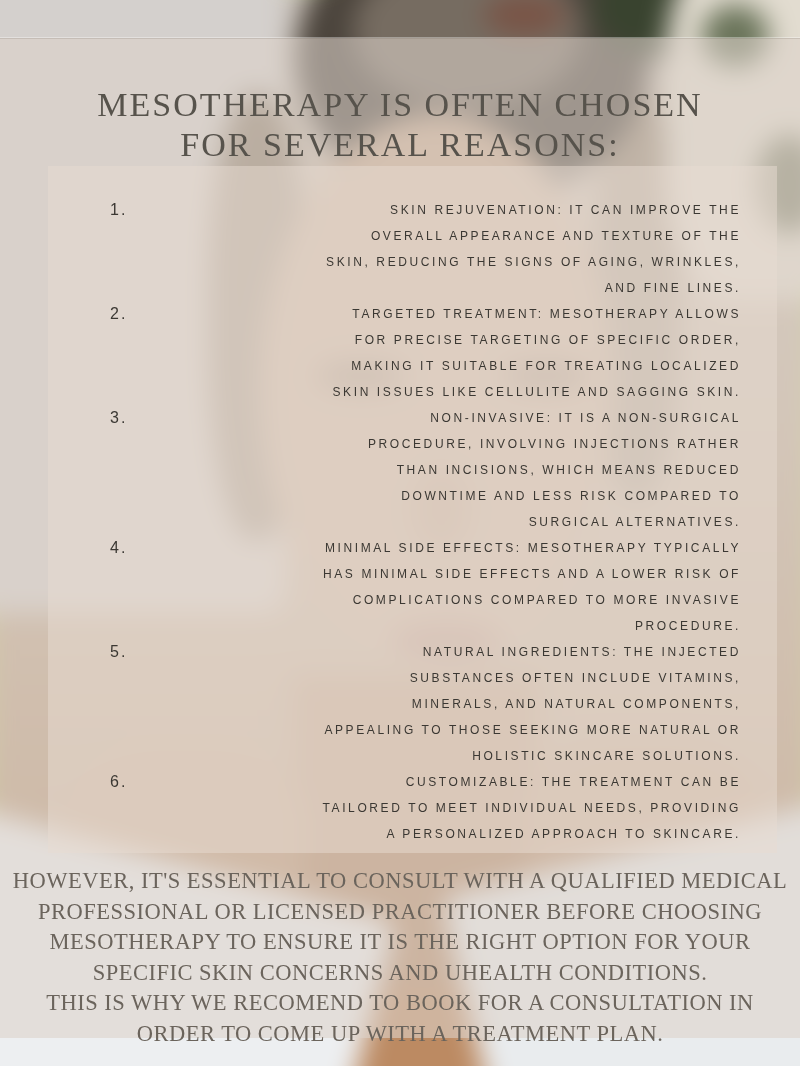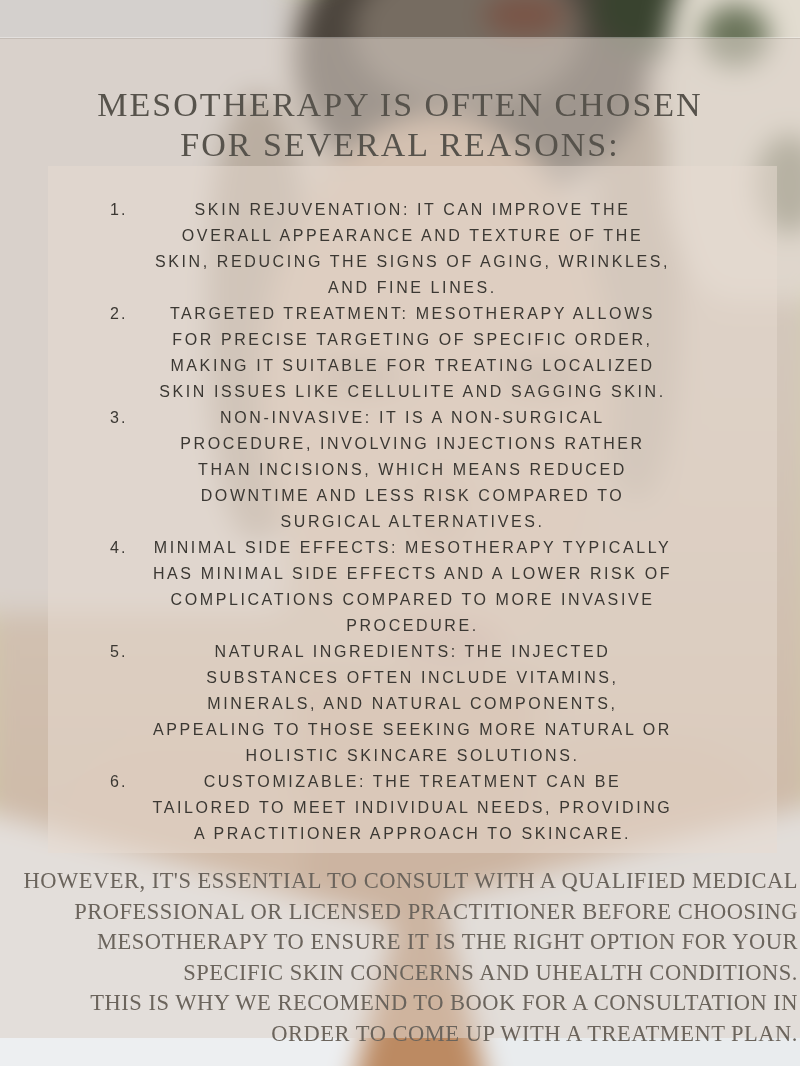--- a/index.html
+++ b/index.html
@@ -48,27 +48,27 @@
     color:var(--c-title,#57534c); font-weight:400;
   }
   #list { position:absolute; left:48px; top:197px; width:729px; }
   .item { position:relative; }
   .item-num {
     position:absolute; left:62px; top:0;
     font-size:16px; line-height:26px; letter-spacing:2px;
     color:var(--c-body,#3b3833);
   }
   .item-text {
-    padding:0 36px; text-align:center; white-space:pre-line;
-    font-size:16px; line-height:26px; letter-spacing:2.6px;
+    padding:0 36px; text-align:right; white-space:pre-line;
+    font-size:12px; line-height:26px; letter-spacing:2.6px;
     color:var(--c-body,#3b3833); font-weight:400;
   }
   #footer {
     position:absolute; left:0; top:866px; width:100%; padding:0 2px;
-    box-sizing:border-box; text-align:right; white-space:pre-line;
+    box-sizing:border-box; text-align:center; white-space:pre-line;
     font-family:"Liberation Serif", serif;
     font-size:22.5px; line-height:30.5px; letter-spacing:.5px;
     color:var(--c-footer,#6b645c); font-weight:400;
   }
 </style>
 </head>
 <body>
 
 <div id="poster">
 
@@ -138,21 +138,21 @@
       <div class="item-text">NATURAL INGREDIENTS: THE INJECTED
 SUBSTANCES OFTEN INCLUDE VITAMINS,
 MINERALS, AND NATURAL COMPONENTS,
 APPEALING TO THOSE SEEKING MORE NATURAL OR
 HOLISTIC SKINCARE SOLUTIONS.</div>
     </div>
     <div class="item">
       <span class="item-num">6.</span>
       <div class="item-text">CUSTOMIZABLE: THE TREATMENT CAN BE
 TAILORED TO MEET INDIVIDUAL NEEDS, PROVIDING
-A PRACTITIONER APPROACH TO SKINCARE.</div>
+A PERSONALIZED APPROACH TO SKINCARE.</div>
     </div>
   </div>
 
   <div id="footer">HOWEVER, IT'S ESSENTIAL TO CONSULT WITH A QUALIFIED MEDICAL
 PROFESSIONAL OR LICENSED PRACTITIONER BEFORE CHOOSING
 MESOTHERAPY TO ENSURE IT IS THE RIGHT OPTION FOR YOUR
 SPECIFIC SKIN CONCERNS AND UHEALTH CONDITIONS.
 THIS IS WHY WE RECOMEND TO BOOK FOR A CONSULTATION IN
 ORDER TO COME UP WITH A TREATMENT PLAN.</div>
 

